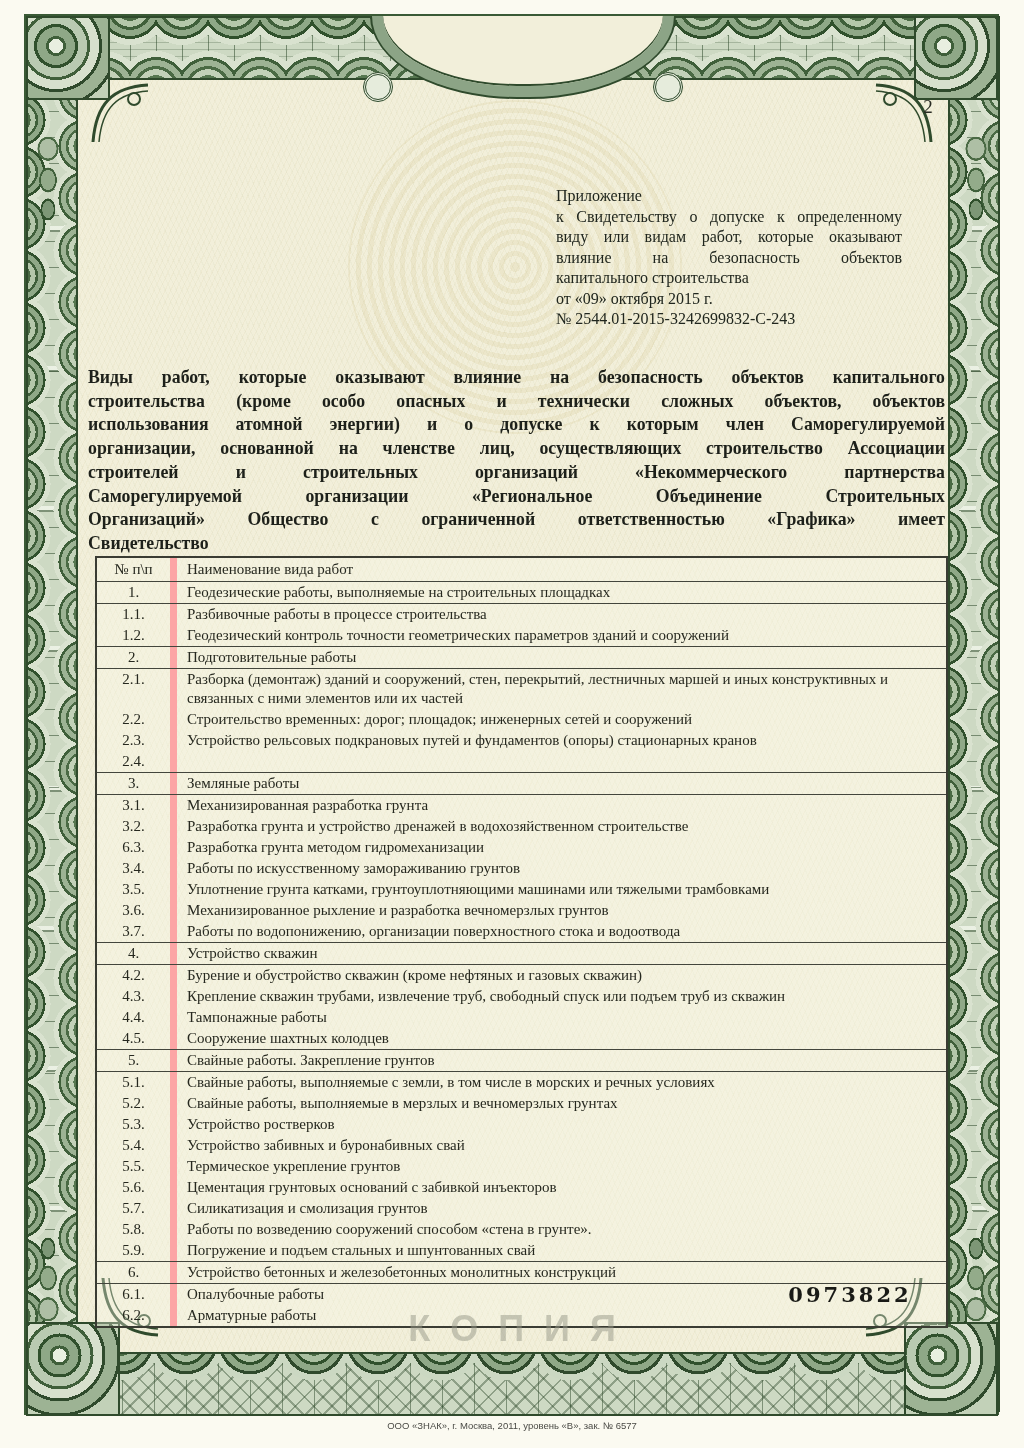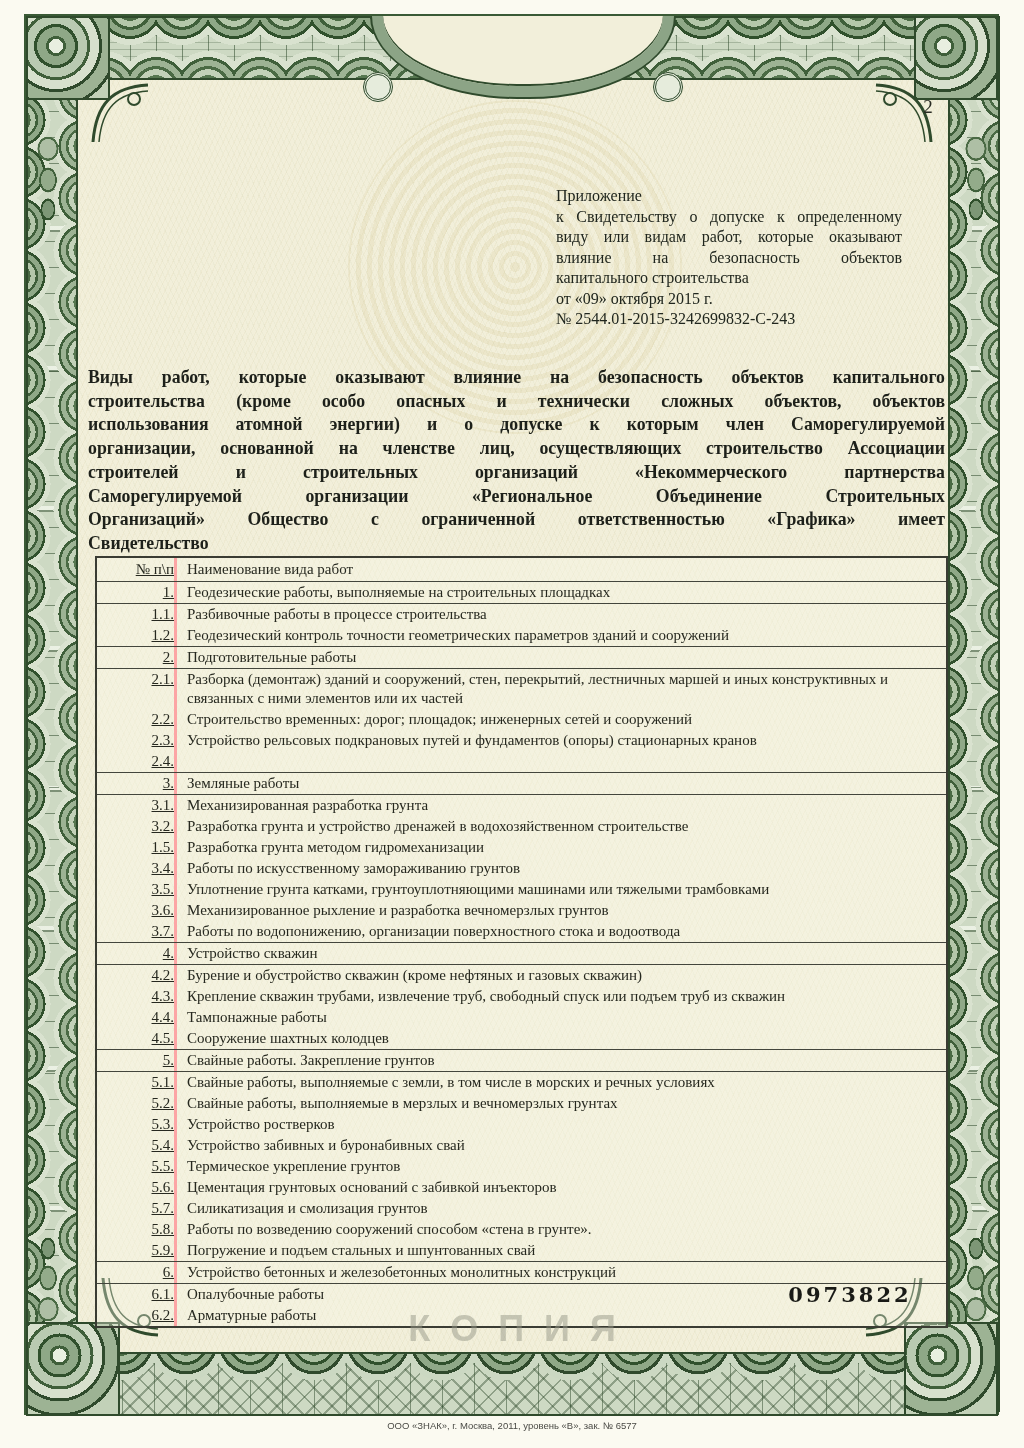--- a/index.html
+++ b/index.html
@@ -93,21 +93,21 @@
     font-size:16px; line-height:20.5px; color:#20261e;}
   .jline{text-align:left;}
   .jline.just{text-align:justify; text-align-last:justify;}
   .intro{position:absolute; left:88px; top:366px; width:857px;
     font-size:17.8px; line-height:23.7px; font-weight:700; color:#1d201a;}
   .worktable{position:absolute; left:95px; top:556px; width:849px;
     border:2px solid #3a3c33; font-size:15px; color:#26281f; background:rgba(250,248,233,0.35);}
   .thead,.tgroup{display:grid; grid-template-columns:80px 1fr;}
   .tgroup{border-top:1px solid #43453c;}
   .tc{line-height:19px; padding:1px 0;}
-  .tc.num{text-align:right; border-right:3px solid #fca5a5;text-decoration:underline;}
+  .tc.num{text-align:center; border-right:7px solid #fca5a5;}
   .tc.txt{padding-left:10px; }
   .thead .tc{line-height:21px;}
   .serial{position:absolute; left:760px; top:1282px; width:180px; text-align:center;
     font-family:"DejaVu Serif","Liberation Serif",serif; font-weight:700;
     font-size:21px; letter-spacing:3px; color:#191a16;}
   .watermark{position:absolute; left:0; top:1308px; width:100%; text-align:center;
     font-family:"Liberation Sans","DejaVu Sans",sans-serif; font-weight:700;
     font-size:36px; letter-spacing:20px; padding-left:20px; box-sizing:border-box;
     color:rgba(150,152,136,0.50);}
   .imprint{position:absolute; left:0; top:1420px; width:100%; text-align:center;
@@ -214,21 +214,21 @@
           </div>
           <div class="tgroup">
             <div class="tc num">3.</div>
             <div class="tc txt">Земляные работы</div>
           </div>
           <div class="tgroup">
             <div class="tc num">3.1.</div>
             <div class="tc txt">Механизированная разработка грунта</div>
             <div class="tc num">3.2.</div>
             <div class="tc txt">Разработка грунта и устройство дренажей в водохозяйственном строительстве</div>
-            <div class="tc num">1.5.</div>
+            <div class="tc num">6.3.</div>
             <div class="tc txt">Разработка грунта методом гидромеханизации</div>
             <div class="tc num">3.4.</div>
             <div class="tc txt">Работы по искусственному замораживанию грунтов</div>
             <div class="tc num">3.5.</div>
             <div class="tc txt">Уплотнение грунта катками, грунтоуплотняющими машинами или тяжелыми трамбовками</div>
             <div class="tc num">3.6.</div>
             <div class="tc txt">Механизированное рыхление и разработка вечномерзлых грунтов</div>
             <div class="tc num">3.7.</div>
             <div class="tc txt">Работы по водопонижению, организации поверхностного стока и водоотвода</div>
           </div>

